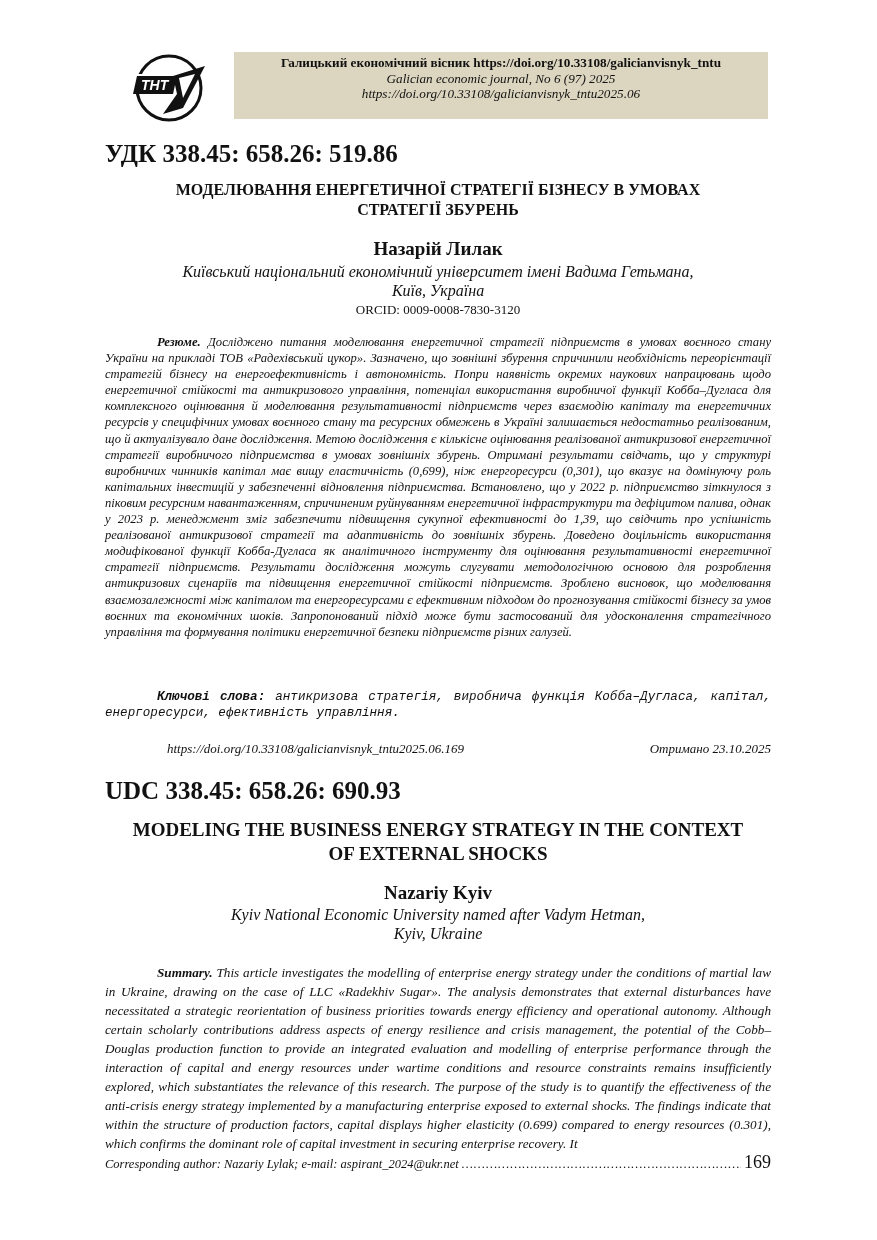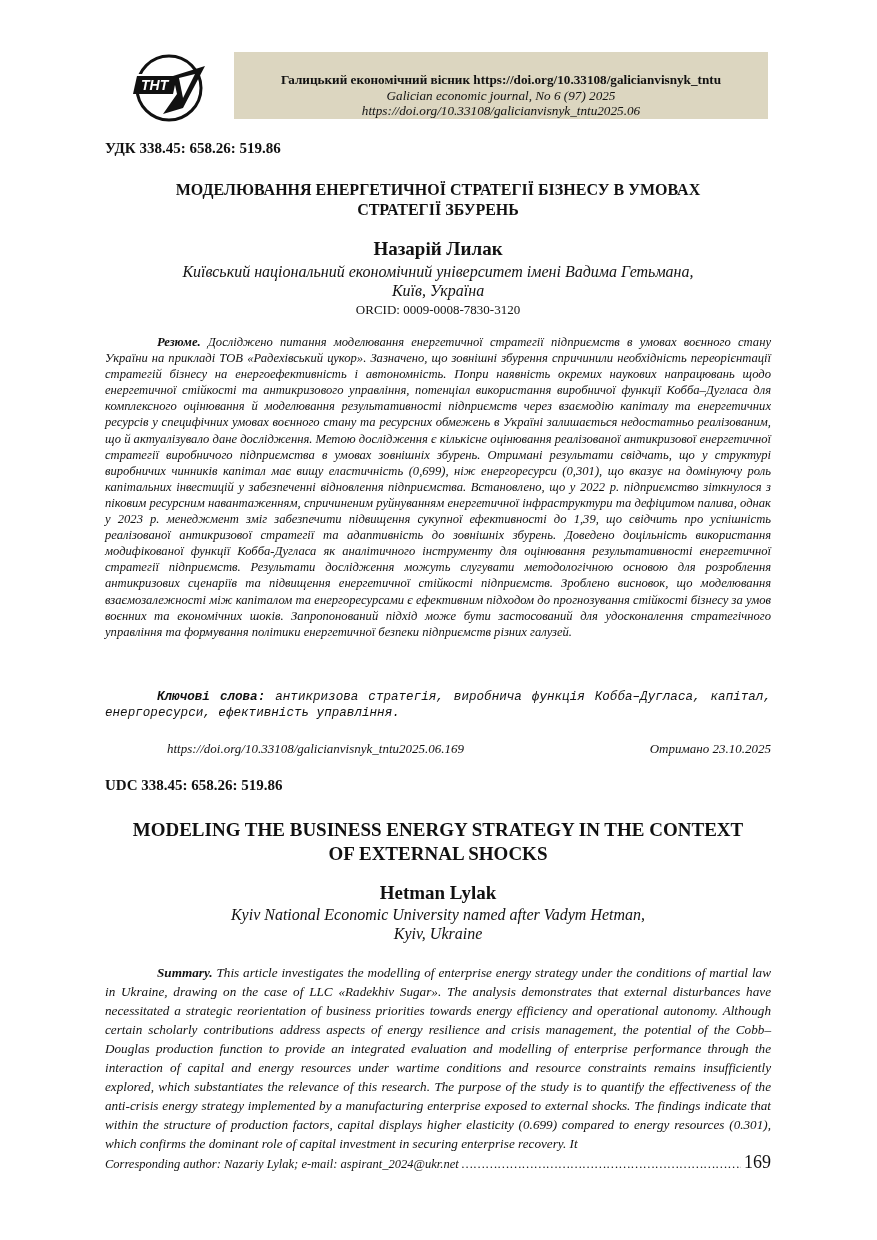--- a/index.html
+++ b/index.html
@@ -4,25 +4,25 @@
 <style>
   html, body { margin: 0; padding: 0; background: #ffffff; }
   body { width: 877px; height: 1240px; position: relative; overflow: hidden;
          font-family: "Liberation Serif", serif; color: #111; }
   .page { position: absolute; left: 0; top: 0; width: 877px; height: 1240px; }
 
   .logo { position: absolute; left: 133px; top: 52px; width: 72px; height: 72px; }
 
   .header-box { position: absolute; left: 234px; top: 52px; width: 534px; height: 67px;
                 background: #dcd6c0; text-align: center; font-size: 13.2px; line-height: 15.5px;
-                padding-top: 20px; box-sizing: border-box; }
+                padding-top: 3px; box-sizing: border-box; }
   .header-box .b { font-weight: bold; }
   .header-box .i { font-style: italic; }
 
-  .udc { position: absolute; left: 105px; font-weight: bold; font-size: 15px; }
+  .udc { position: absolute; left: 105px; font-weight: bold; font-size: 25px; }
   .title { position: absolute; left: 105px; width: 666px; text-align: center; font-weight: bold;
            font-size: 16px; line-height: 20px; }
   .title.en { font-size: 19px; line-height: 24px; }
   .author { position: absolute; left: 105px; width: 666px; text-align: center; font-weight: bold; font-size: 19px; }
   .affil { position: absolute; left: 105px; width: 666px; text-align: center; font-style: italic;
            font-size: 16px; line-height: 19px; }
   .orcid { position: absolute; left: 105px; width: 666px; text-align: center; font-size: 13px; }
 
   .abstract { position: absolute; left: 105px; width: 666px; font-style: italic; font-size: 12.6px;
               line-height: 16.1px; text-align: justify; text-indent: 52px; margin: 0; }
@@ -72,26 +72,26 @@
 
   <p class="abstract" style="top:334px;"><span class="lead">Резюме.</span><span> Досліджено питання моделювання енергетичної стратегії підприємств в умовах воєнного стану України на прикладі ТОВ «Радехівський цукор». Зазначено, що зовнішні збурення спричинили необхідність переорієнтації стратегій бізнесу на енергоефективність і автономність. Попри наявність окремих наукових напрацювань щодо енергетичної стійкості та антикризового управління, потенціал використання виробничої функції Кобба–Дугласа для комплексного оцінювання й моделювання результативності підприємств через взаємодію капіталу та енергетичних ресурсів у специфічних умовах воєнного стану та ресурсних обмежень в Україні залишається недостатньо реалізованим, що й актуалізувало дане дослідження. Метою дослідження є кількісне оцінювання реалізованої антикризової енергетичної стратегії виробничого підприємства в умовах зовнішніх збурень. Отримані результати свідчать, що у структурі виробничих чинників капітал має вищу еластичність (0,699), ніж енергоресурси (0,301), що вказує на домінуючу роль капітальних інвестицій у забезпеченні відновлення підприємства. Встановлено, що у 2022 р. підприємство зіткнулося з піковим ресурсним навантаженням, спричиненим руйнуванням енергетичної інфраструктури та дефіцитом палива, однак у 2023 р. менеджмент зміг забезпечити підвищення сукупної ефективності до 1,39, що свідчить про успішність реалізованої антикризової стратегії та адаптивність до зовнішніх збурень. Доведено доцільність використання модифікованої функції Кобба-Дугласа як аналітичного інструменту для оцінювання результативності енергетичної стратегії підприємств. Результати дослідження можуть слугувати методологічною основою для розроблення антикризових сценаріїв та підвищення енергетичної стійкості підприємств. Зроблено висновок, що моделювання взаємозалежності між капіталом та енергоресурсами є ефективним підходом до прогнозування стійкості бізнесу за умов воєнних та економічних шоків. Запропонований підхід може бути застосований для удосконалення стратегічного управління та формування політики енергетичної безпеки підприємств різних галузей.</span></p>
 
   <p class="abstract" style="top:689px;font-family:Liberation Mono, monospace;"><span class="lead">Ключові слова:</span><span> антикризова стратегія, виробнича функція Кобба–Дугласа, капітал, енергоресурси, ефективність управління.</span></p>
 
   <div class="doi-line" style="top:741px;">
     <span class="doi">https://doi.org/10.33108/galicianvisnyk_tntu2025.06.169</span>
     <span class="recv">Отримано 23.10.2025</span>
   </div>
 
-  <div class="udc" style="top:777px;">UDC 338.45: 658.26: 519.86</div>
+  <div class="udc" style="top:777px;">UDC 338.45: 658.26: 690.93</div>
   <div class="title en" style="top:818px;">
     <div>MODELING THE BUSINESS ENERGY STRATEGY IN THE CONTEXT</div>
     <div>OF EXTERNAL SHOCKS</div>
   </div>
-  <div class="author" style="top:882px;">Hetman Lylak</div>
+  <div class="author" style="top:882px;">Nazariy Kyiv</div>
   <div class="affil" style="top:905px;">
     <div>Kyiv National Economic University named after Vadym Hetman,</div>
     <div>Kyiv, Ukraine</div>
   </div>
 
   <p class="abstract en" style="top:963px;"><span class="lead">Summary.</span><span> This article investigates the modelling of enterprise energy strategy under the conditions of martial law in Ukraine, drawing on the case of LLC «Radekhiv Sugar». The analysis demonstrates that external disturbances have necessitated a strategic reorientation of business priorities towards energy efficiency and operational autonomy. Although certain scholarly contributions address aspects of energy resilience and crisis management, the potential of the Cobb–Douglas production function to provide an integrated evaluation and modelling of enterprise performance through the interaction of capital and energy resources under wartime conditions and resource constraints remains insufficiently explored, which substantiates the relevance of this research. The purpose of the study is to quantify the effectiveness of the anti-crisis energy strategy implemented by a manufacturing enterprise exposed to external shocks. The findings indicate that within the structure of production factors, capital displays higher elasticity (0.699) compared to energy resources (0.301), which confirms the dominant role of capital investment in securing enterprise recovery. It</span></p>
 
   <div class="footer">
     <span>Corresponding author: Nazariy Lylak; e-mail: aspirant_2024@ukr.net</span>
     <span class="dots">……………………………………………………………………………………</span>

